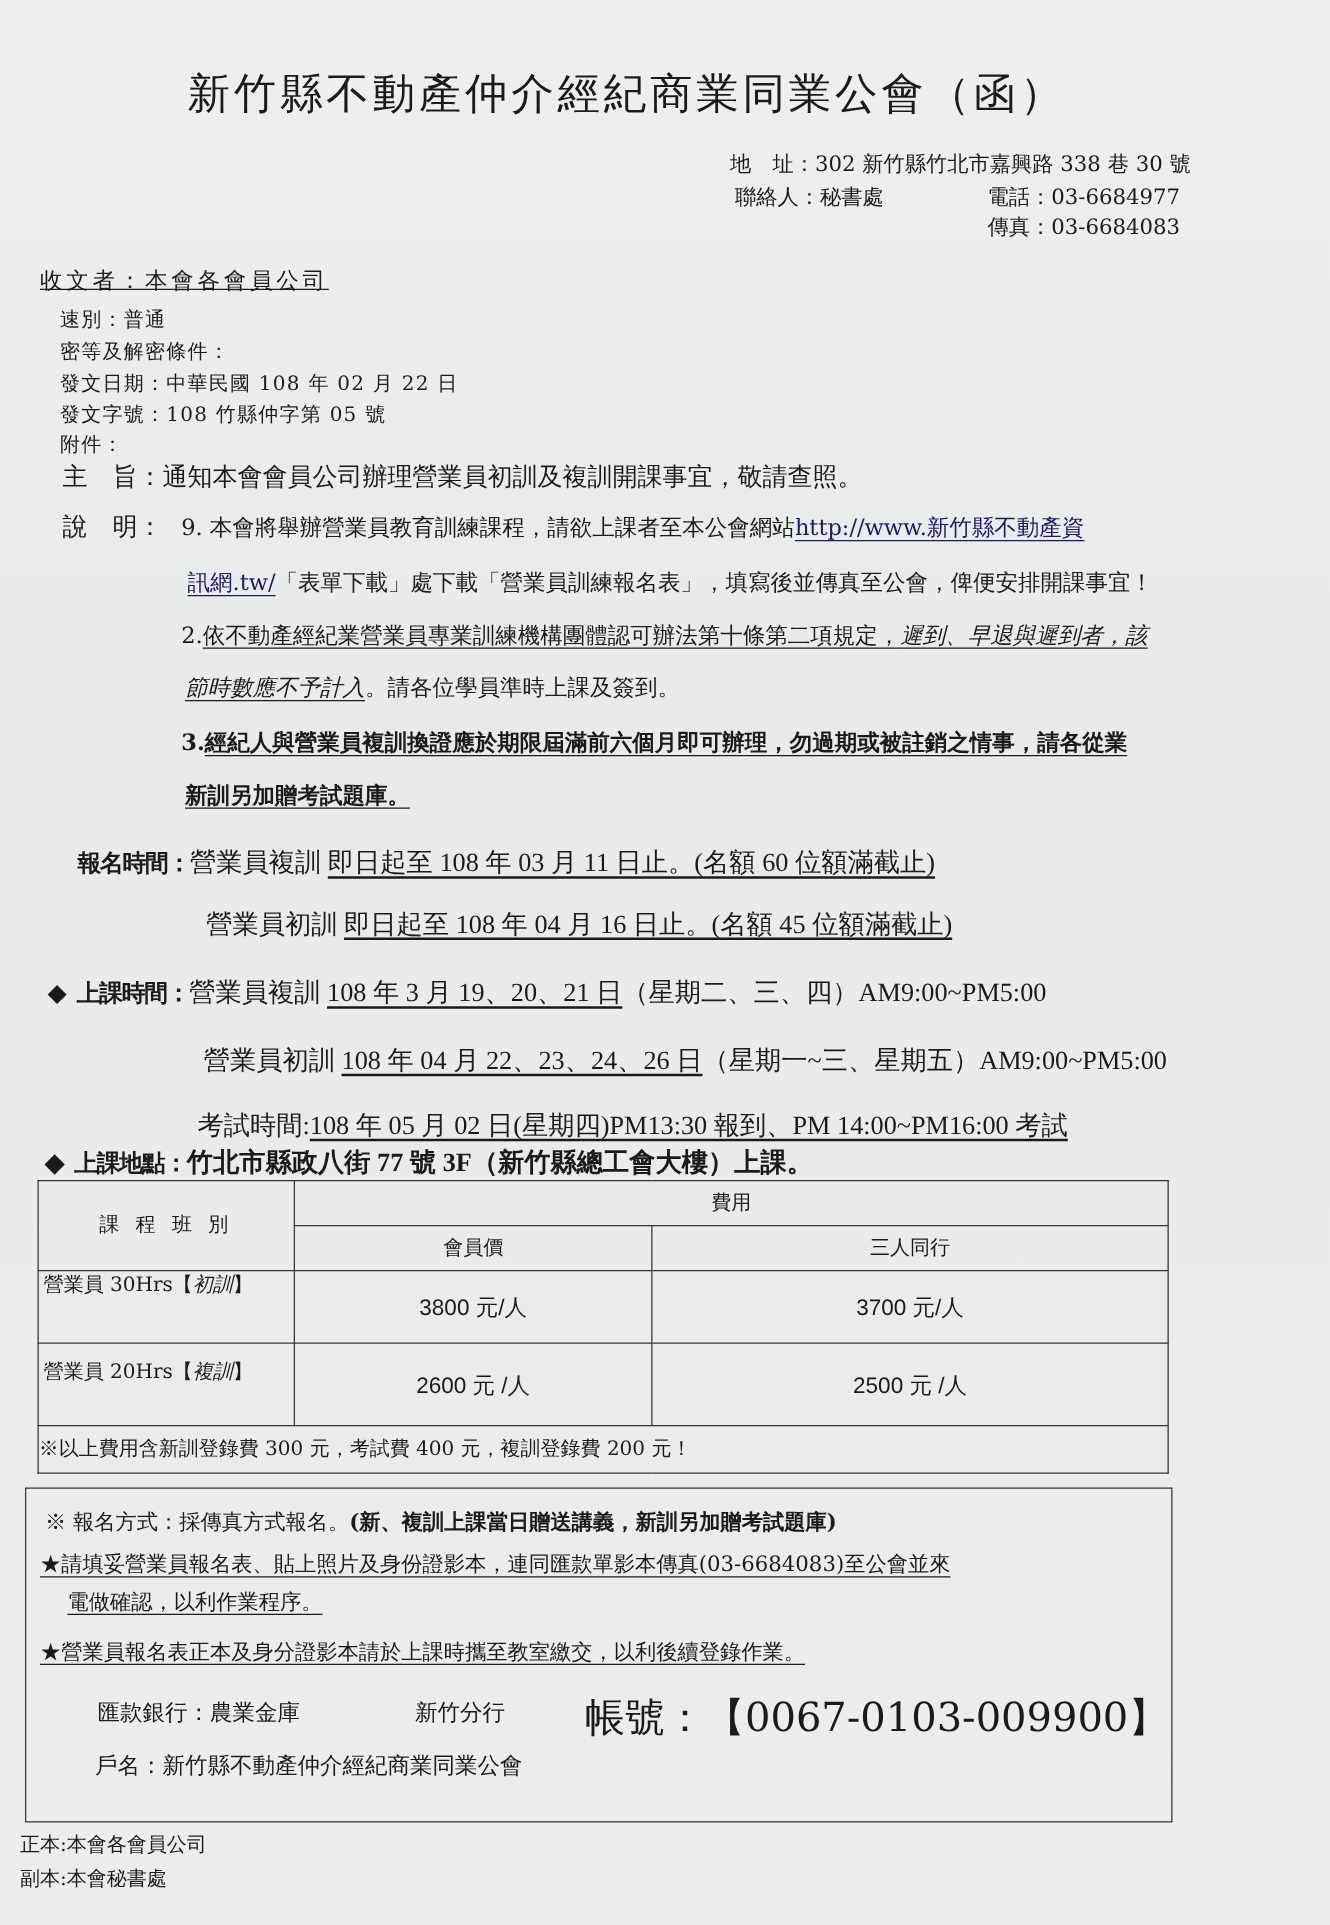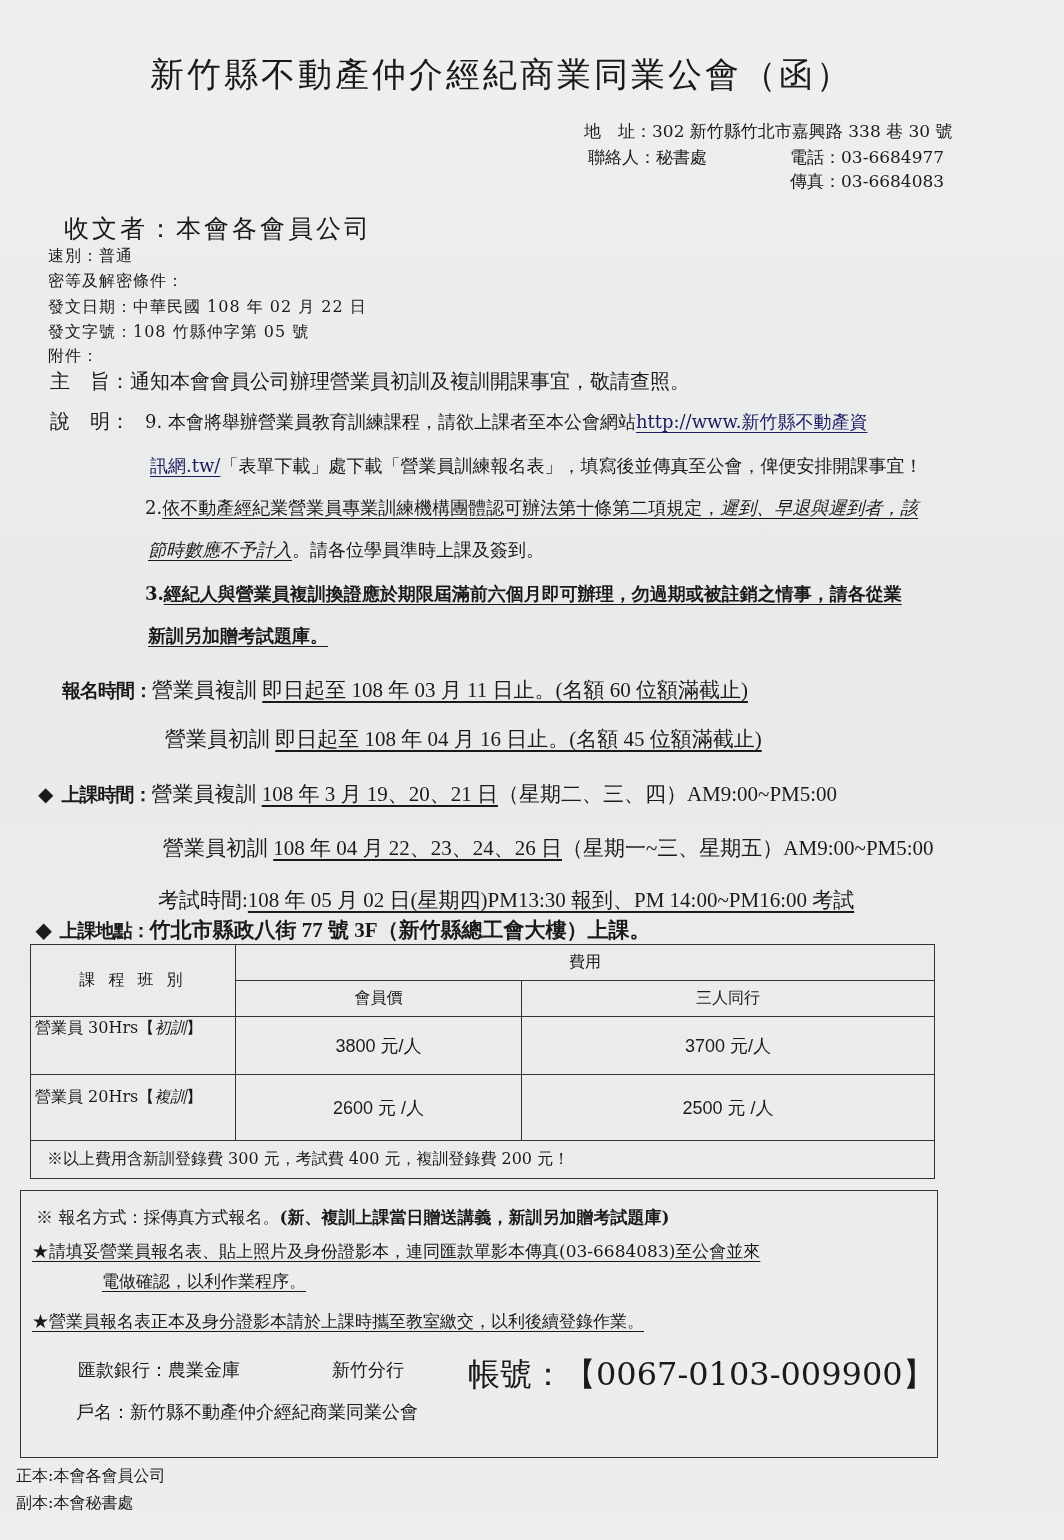--- a/index.html
+++ b/index.html
@@ -10,21 +10,21 @@
     color: #1a1a1a;
     position: relative;
   }
   .paper {
     position: absolute; left: 0; top: 0; width: 1064px; height: 1540px;
     background: linear-gradient(180deg, #eef0ef 0%, #e9ebea 40%, #eceeee 100%);
   }
   .abs { position: absolute; white-space: nowrap; }
   .title { left: 150px; top: 52px; font-size: 34px; letter-spacing: 3px; }
   .hdr { font-size: 17px; }
-  .recv { left: 64px; top: 212px; font-size: 25px; letter-spacing: 3px; }
+  .recv { left: 32px; top: 212px; font-size: 18px; letter-spacing: 3px; text-decoration: underline; }
   .meta { left: 48px; font-size: 16px; letter-spacing: 1px; }
   .subj { left: 50px; top: 368px; font-size: 20px; }
   .desc { font-size: 18px; }
   .u { text-decoration: underline; text-underline-offset: 4px; }
   .link { color: #1a1a60; text-decoration: underline; text-underline-offset: 4px; }
   .it { font-style: italic; }
   .b { font-weight: bold; }
   .sec { font-family: "Liberation Serif", serif; font-size: 21px; }
   .lbl { font-family: Liberation Sans, sans-serif; font-weight: bold; font-size: 19px; letter-spacing: -1px; }
   .diamond { font-size: 20px; margin-right: 8px; }
@@ -123,31 +123,31 @@
       <td style="vertical-align:top; padding:1px 4px;"><span>營業員 30Hrs【</span><span class="it">初訓</span><span>】</span></td>
       <td class="c num">3800 元/人</td>
       <td class="c num">3700 元/人</td>
     </tr>
     <tr style="height:66px;">
       <td style="vertical-align:top; padding:12px 4px;"><span>營業員 20Hrs【</span><span class="it">複訓</span><span>】</span></td>
       <td class="c num">2600 元 /人</td>
       <td class="c num">2500 元 /人</td>
     </tr>
     <tr style="height:38px;">
-      <td colspan="3" style="padding:0 16px;">※以上費用含新訓登錄費 300 元，考試費 400 元，複訓登錄費 200 元！</td>
+      <td colspan="3" style="padding:0 0;">※以上費用含新訓登錄費 300 元，考試費 400 元，複訓登錄費 200 元！</td>
     </tr>
   </tbody>
     </table>
 
   <div class="box2"></div>
   <div class="abs" style="left:36px; top:1206px; font-size:17px;">
     <span>※ 報名方式：採傳真方式報名。</span><span class="b">(新、複訓上課當日贈送講義，新訓另加贈考試題庫)</span>
   </div>
   <div class="abs u" style="left:32px; top:1240px; font-size:17px;">★請填妥營業員報名表、貼上照片及身份證影本，連同匯款單影本傳真(03-6684083)至公會並來</div>
-  <div class="abs u" style="left:54px; top:1270px; font-size:17px;margin-left:48px;">電做確認，以利作業程序。</div>
+  <div class="abs u" style="left:54px; top:1270px; font-size:17px;">電做確認，以利作業程序。</div>
   <div class="abs u" style="left:32px; top:1310px; font-size:17px;">★營業員報名表正本及身分證影本請於上課時攜至教室繳交，以利後續登錄作業。</div>
   <div class="abs" style="left:78px; top:1358px; font-size:18px;">匯款銀行：農業金庫</div>
   <div class="abs" style="left:332px; top:1358px; font-size:18px;">新竹分行</div>
   <div class="abs" style="left:468px; top:1353px; font-size:32px;">
     <span>帳號：</span><span>【0067-0103-009900】</span>
   </div>
   <div class="abs" style="left:76px; top:1400px; font-size:18px;">戶名：新竹縣不動產仲介經紀商業同業公會</div>
 
   <div class="abs" style="left:16px; top:1466px; font-size:16px;">正本:本會各會員公司</div>
   <div class="abs" style="left:16px; top:1493px; font-size:16px;">副本:本會秘書處</div>

